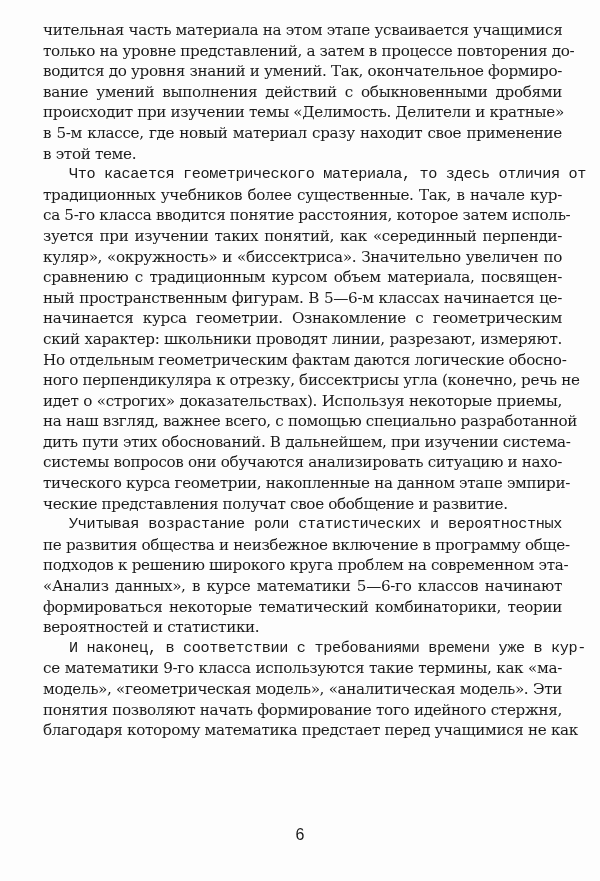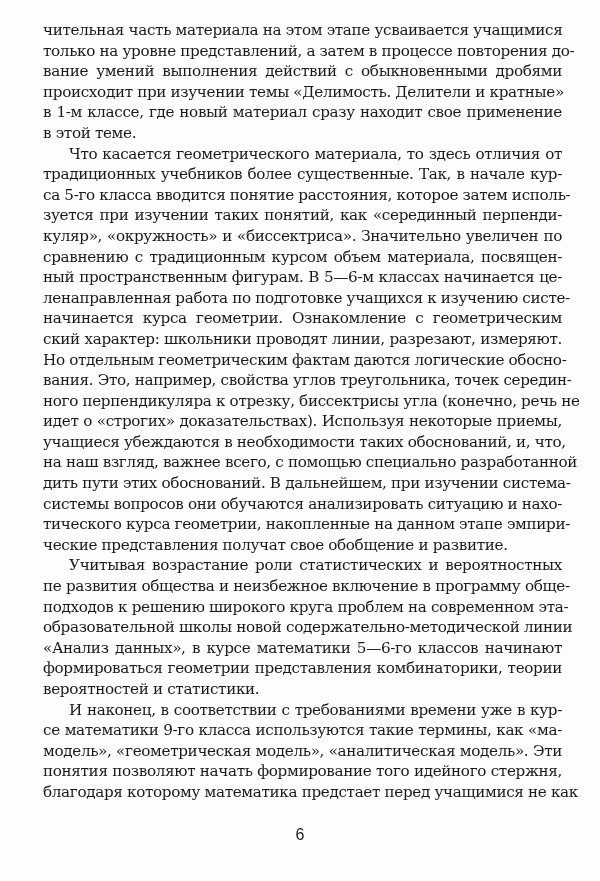--- a/index.html
+++ b/index.html
@@ -29,20 +29,21 @@
       height: 20.6px;
       text-align: justify;
       text-align-last: justify;
       letter-spacing: -0.35px;
     }
     .line.last {
       text-align-last: left;
     }
     .line.indent {
       padding-left: 26px;
+      font-family: Liberation Mono, monospace;
     }
     .para {
       display: block;
     }
     .page-number {
       position: absolute;
       left: 0;
       width: 600px;
       top: 826px;
       text-align: center;
@@ -51,54 +52,51 @@
       color: #1a1a1a;
     }
   </style>
 </head>
 <body>
 
 <div class="page">
   <div class="para">
     <span class="line">чительная часть материала на этом этапе усваивается учащимися</span>
     <span class="line">только на уровне представлений, а затем в процессе повторения до-</span>
+    <span class="line">водится до уровня знаний и умений. Так, окончательное формиро-</span>
     <span class="line">вание умений выполнения действий с обыкновенными дробями</span>
     <span class="line">происходит при изучении темы «Делимость. Делители и кратные»</span>
-    <span class="line">в 1-м классе, где новый материал сразу находит свое применение</span>
+    <span class="line">в 5-м классе, где новый материал сразу находит свое применение</span>
     <span class="line last">в этой теме.</span>
   </div>
   <div class="para">
     <span class="line indent">Что касается геометрического материала, то здесь отличия от</span>
     <span class="line">традиционных учебников более существенные. Так, в начале кур-</span>
     <span class="line">са 5-го класса вводится понятие расстояния, которое затем исполь-</span>
     <span class="line">зуется при изучении таких понятий, как «серединный перпенди-</span>
     <span class="line">куляр», «окружность» и «биссектриса». Значительно увеличен по</span>
     <span class="line">сравнению с традиционным курсом объем материала, посвящен-</span>
     <span class="line">ный пространственным фигурам. В 5—6-м классах начинается це-</span>
-    <span class="line">ленаправленная работа по подготовке учащихся к изучению систе-</span>
     <span class="line">начинается курса геометрии. Ознакомление с геометрическим</span>
     <span class="line">ский характер: школьники проводят линии, разрезают, измеряют.</span>
     <span class="line">Но отдельным геометрическим фактам даются логические обосно-</span>
-    <span class="line">вания. Это, например, свойства углов треугольника, точек середин-</span>
     <span class="line">ного перпендикуляра к отрезку, биссектрисы угла (конечно, речь не</span>
     <span class="line">идет о «строгих» доказательствах). Используя некоторые приемы,</span>
-    <span class="line">учащиеся убеждаются в необходимости таких обоснований, и, что,</span>
     <span class="line">на наш взгляд, важнее всего, с помощью специально разработанной</span>
     <span class="line">дить пути этих обоснований. В дальнейшем, при изучении система-</span>
     <span class="line">системы вопросов они обучаются анализировать ситуацию и нахо-</span>
     <span class="line">тического курса геометрии, накопленные на данном этапе эмпири-</span>
     <span class="line last">ческие представления получат свое обобщение и развитие.</span>
   </div>
   <div class="para">
     <span class="line indent">Учитывая возрастание роли статистических и вероятностных</span>
     <span class="line">пе развития общества и неизбежное включение в программу обще-</span>
     <span class="line">подходов к решению широкого круга проблем на современном эта-</span>
-    <span class="line">образовательной школы новой содержательно-методической линии</span>
     <span class="line">«Анализ данных», в курсе математики 5—6-го классов начинают</span>
-    <span class="line">формироваться геометрии представления комбинаторики, теории</span>
+    <span class="line">формироваться некоторые тематический комбинаторики, теории</span>
     <span class="line last">вероятностей и статистики.</span>
   </div>
   <div class="para">
     <span class="line indent">И наконец, в соответствии с требованиями времени уже в кур-</span>
     <span class="line">се математики 9-го класса используются такие термины, как «ма-</span>
     <span class="line">модель», «геометрическая модель», «аналитическая модель». Эти</span>
     <span class="line">понятия позволяют начать формирование того идейного стержня,</span>
     <span class="line">благодаря которому математика предстает перед учащимися не как</span>
 
   </div>

